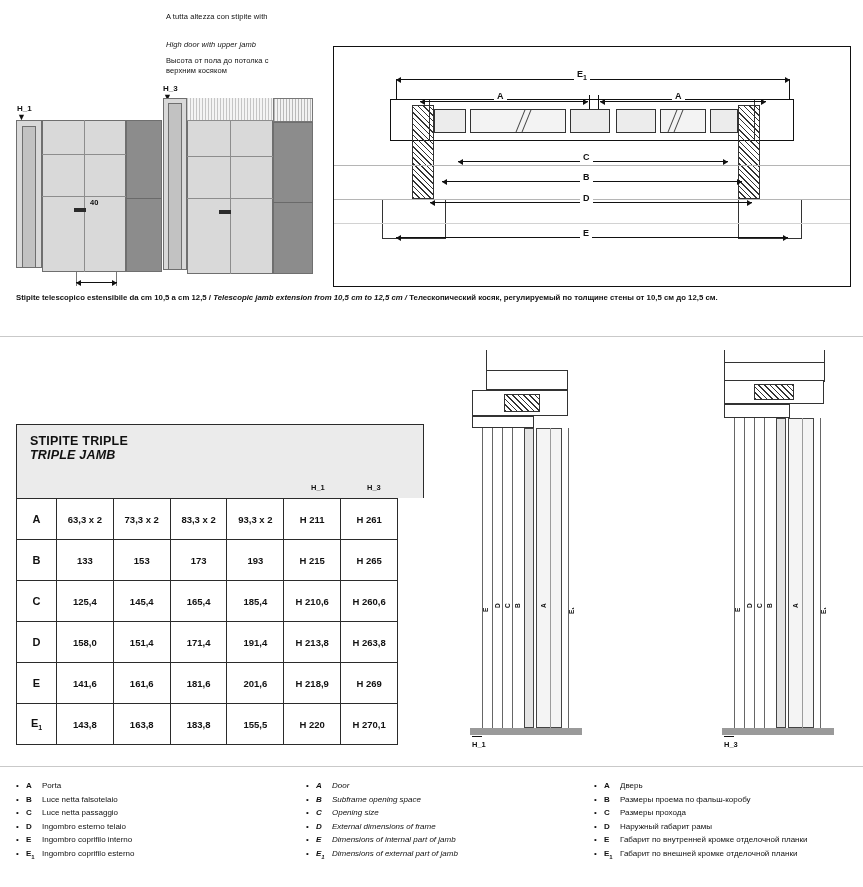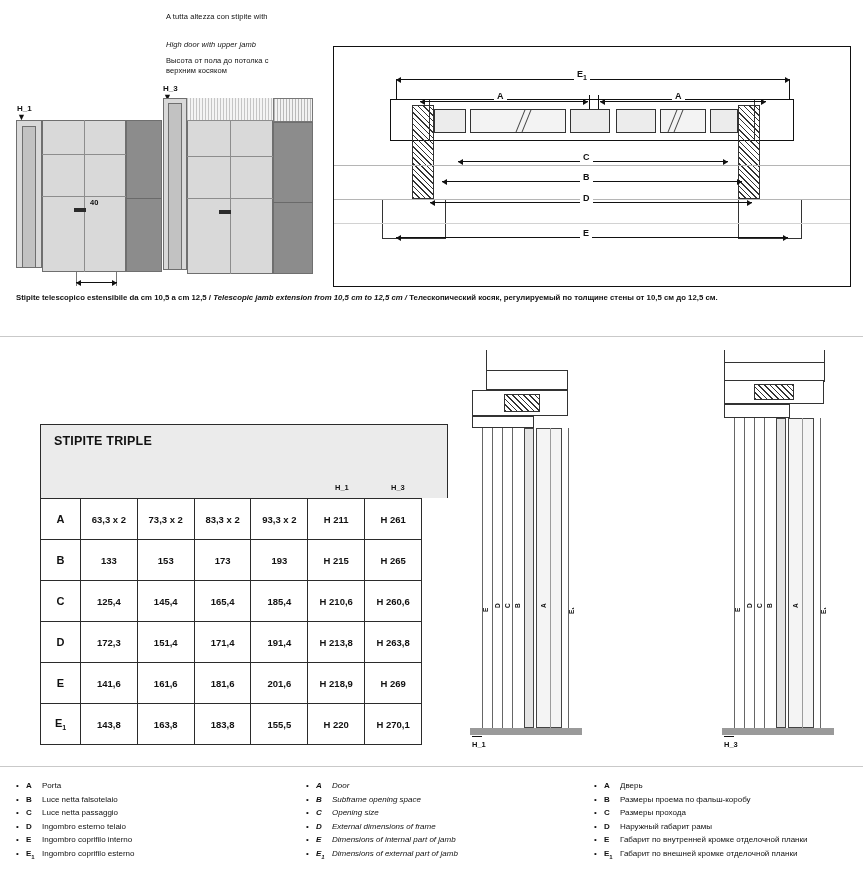--- a/index.html
+++ b/index.html
@@ -105,21 +105,20 @@
     left: 0; width: 863px;
     height: 0;
     border-top: 1px solid #c9c9c9;
   }
 
   
   #table-wrap {
     position: absolute;
     left: 16px; top: 424px;
     width: 408px;
-    margin-left: 24px;
   }
   table.spec {
     border-collapse: collapse;
     width: 382px;
     table-layout: fixed;
   }
   table.spec td, table.spec th {
     border: 1px solid #2b2b2b;
     font-size: 9.5px;
     text-align: center;
@@ -346,20 +345,21 @@
   <i>Telescopic jamb extension from 10,5 cm to 12,5 cm /</i>
   <span>Телескопический косяк, регулируемый по толщине стены от 10,5 cм до 12,5 cм.</span>
 </div>
 
 <div class="hr-full" style="top:336px;"></div>
 <div class="hr-full" style="top:766px;"></div>
 
 <div id="table-wrap">
   <div id="table-head">
     <div class="t1">STIPITE TRIPLE</div>
+    <div class="t2">TRIPLE JAMB</div>
     <div class="head-h h1">H_1</div>
     <div class="head-h h3">H_3</div>
   </div>
   <table class="spec">
     <tbody id="spec-body">
         <tr>
           <td class="rowkey">A</td>
           <td>63,3 x 2</td>
           <td>73,3 x 2</td>
           <td>83,3 x 2</td>
@@ -380,21 +380,21 @@
           <td class="rowkey">C</td>
           <td>125,4</td>
           <td>145,4</td>
           <td>165,4</td>
           <td>185,4</td>
           <td>H 210,6</td>
           <td>H 260,6</td>
         </tr>
         <tr>
           <td class="rowkey">D</td>
-          <td>172,3</td>
+          <td>158,0</td>
           <td>151,4</td>
           <td>171,4</td>
           <td>191,4</td>
           <td>H 213,8</td>
           <td>H 263,8</td>
         </tr>
         <tr>
           <td class="rowkey">E</td>
           <td>141,6</td>
           <td>161,6</td>

